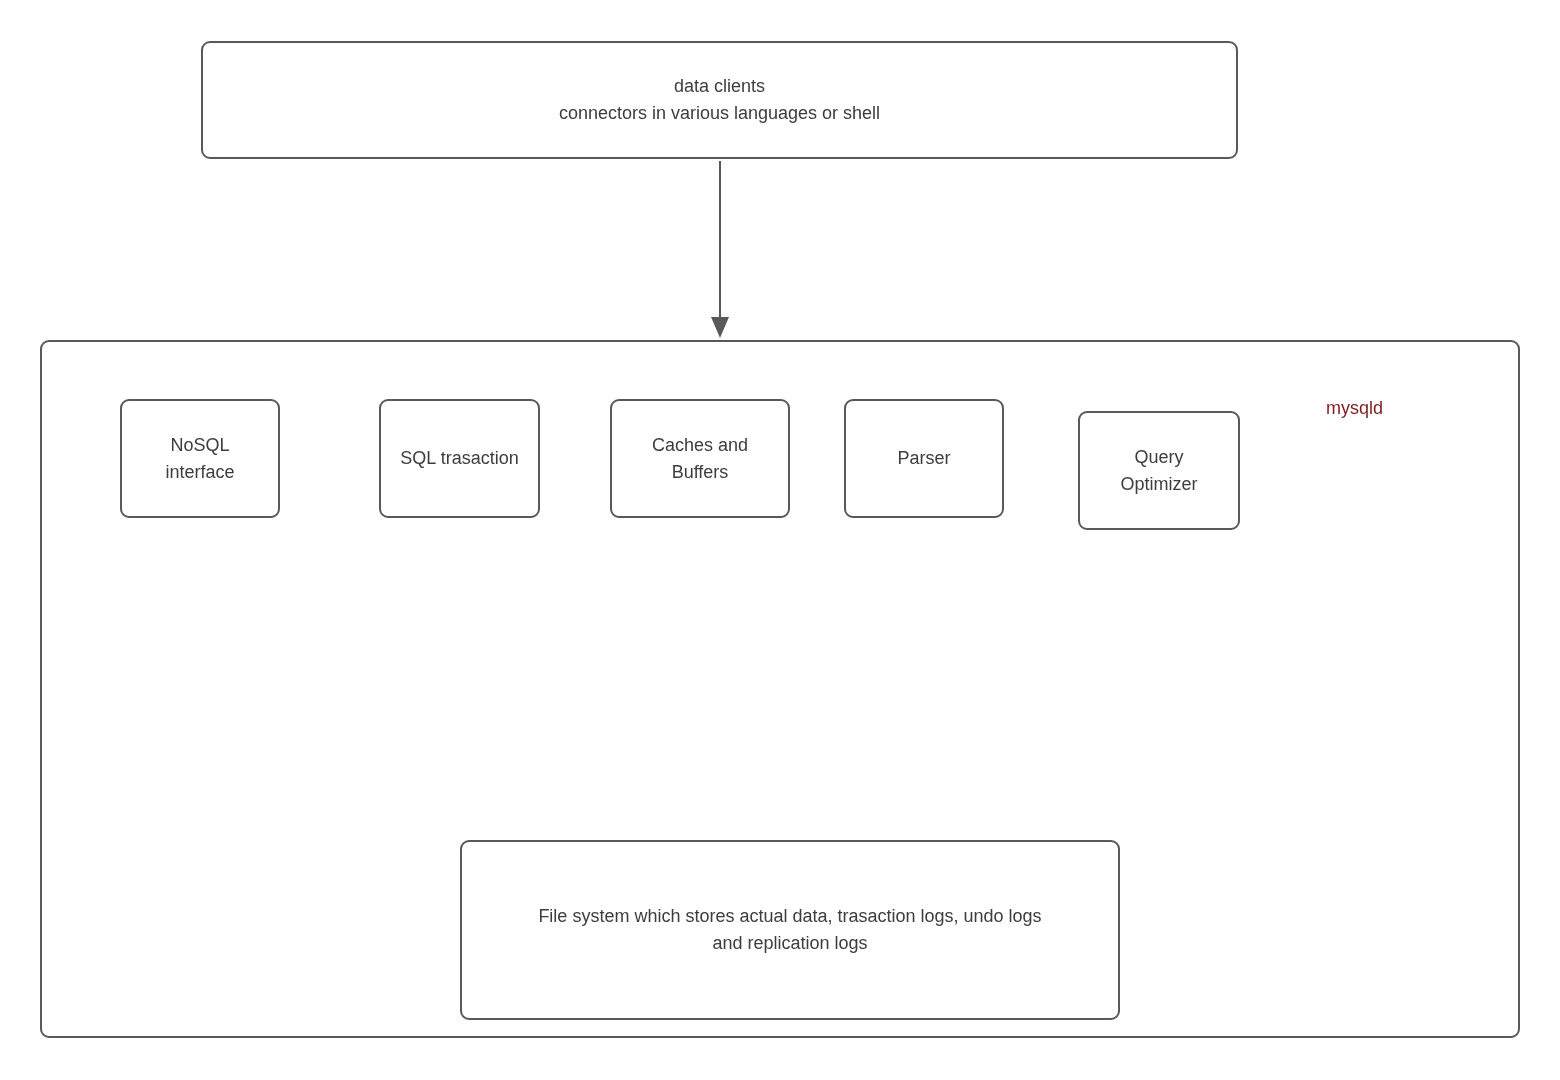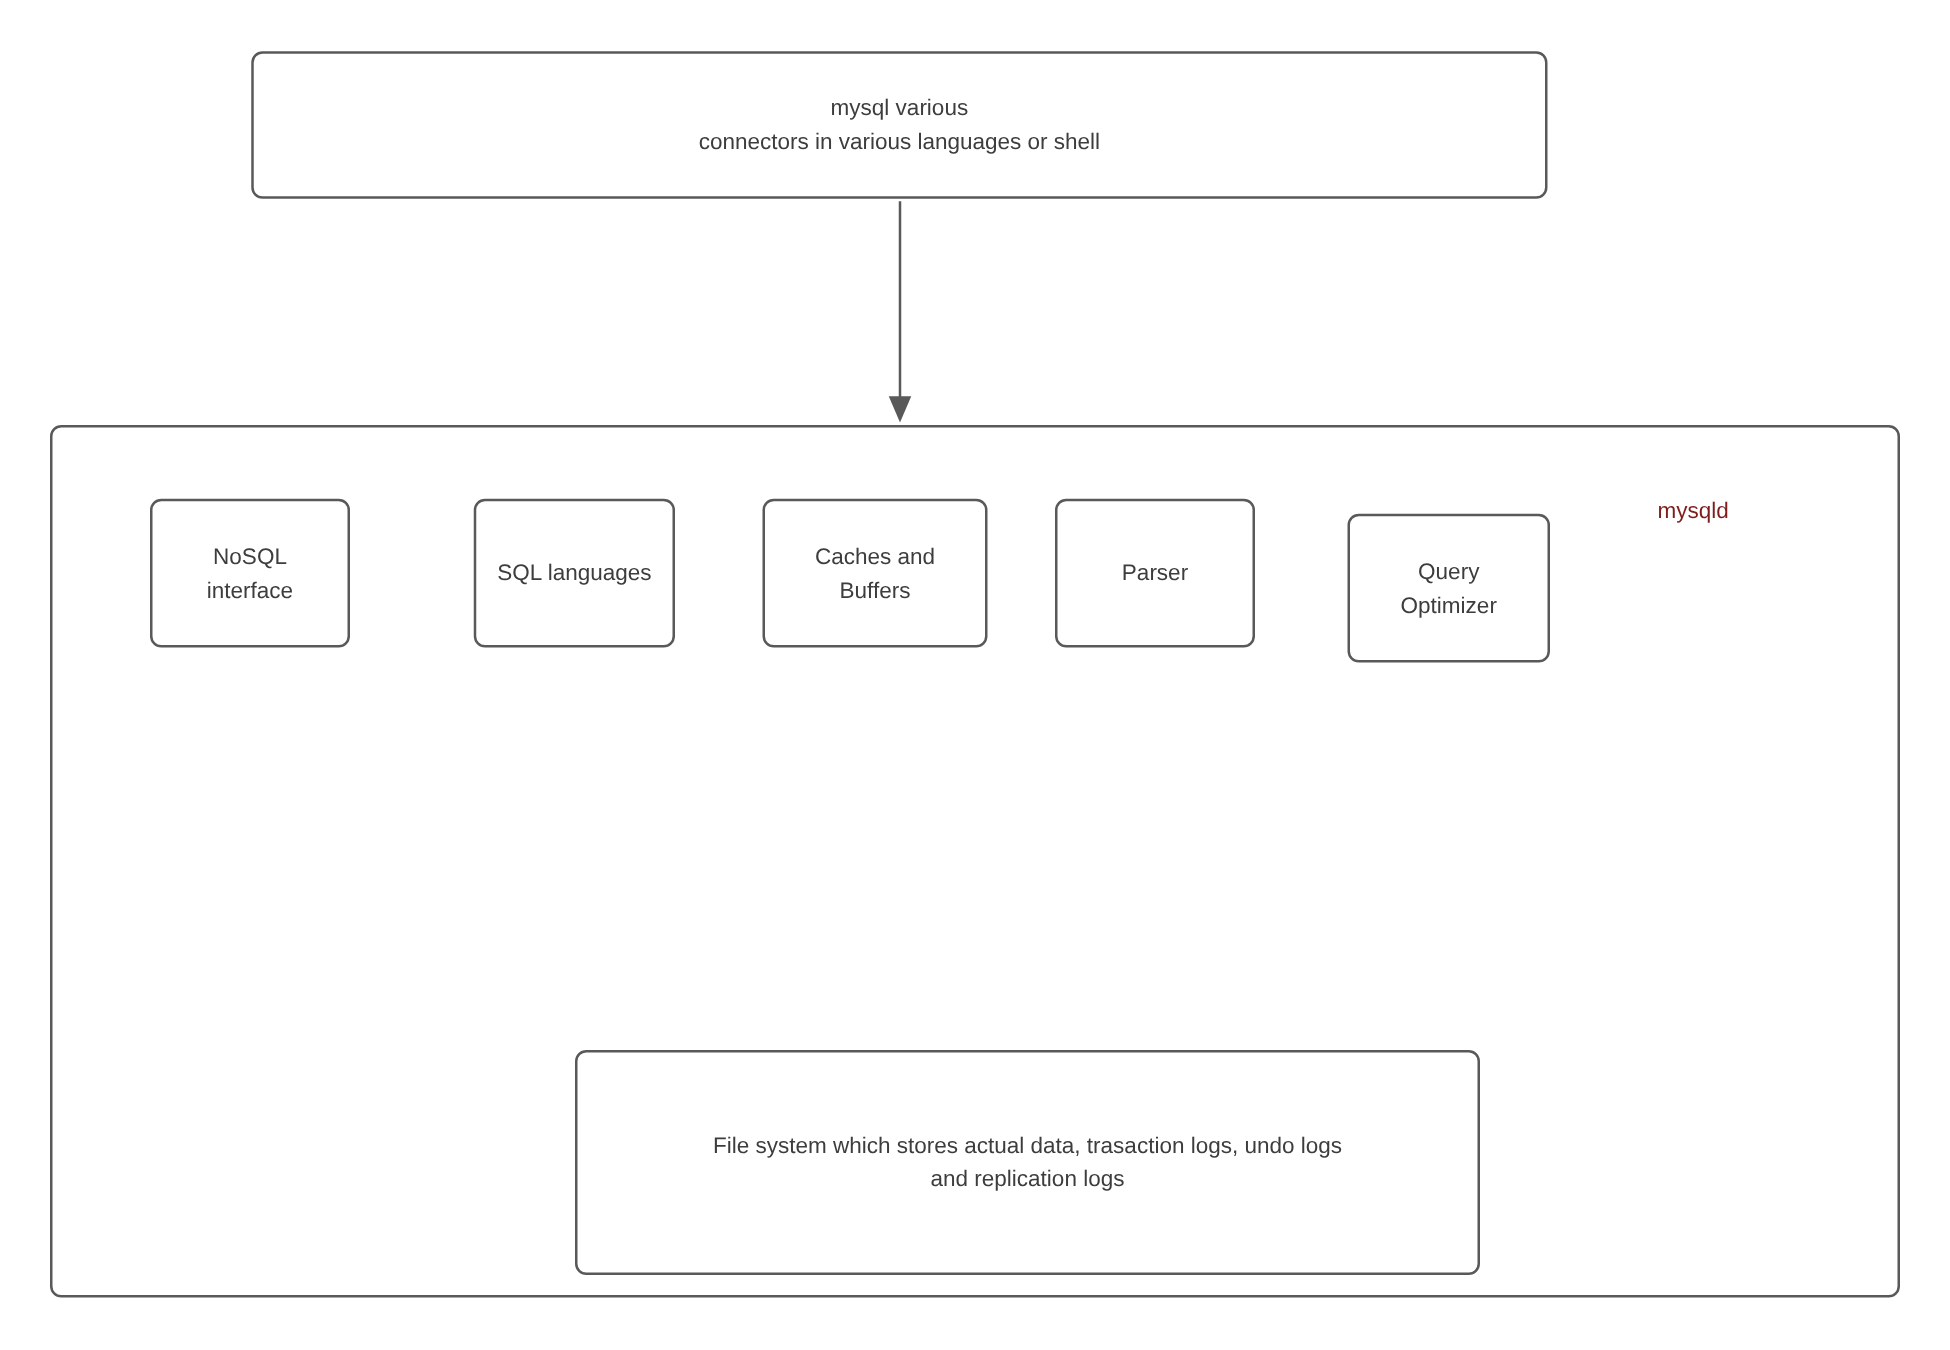--- a/index.html
+++ b/index.html
@@ -49,21 +49,21 @@
   }
   
   .comp          { top: 399px; height: 119px; }
   .comp-nosql    { left: 120px;  width: 160px; }
   .comp-sql      { left: 379px;  width: 161px; }
   .comp-caches   { left: 610px;  width: 180px; }
   .comp-parser   { left: 844px;  width: 160px; }
   .comp-query    { left: 1078px; width: 162px; margin-top: 12px; }
   
   .storage-box   { left: 460px; top: 620px; width: 660px; height: 180px; }
-  .fs-box        { left: 460px; top: 840px; width: 724px; height: 180px; }
+  .fs-box        { left: 460px; top: 840px; width: 660px; height: 180px; }
   
   .arrow-line {
     position: absolute;
     left: 719px;
     top: 161px;
     width: 2px;
     height: 158px;
     background: #595959;
   }
   .arrow-head {
@@ -76,37 +76,37 @@
     border-right: 9px solid transparent;
     border-top: 21px solid #595959;
   }
 </style>
 </head>
 <body>
 
 <div class="canvas">
 
   <div class="box clients-box">
-    <span class="box-text">mysql various
+    <span class="box-text">data clients
 connectors in various languages or shell</span>
   </div>
 
   <div class="arrow-line"></div>
   <div class="arrow-head"></div>
 
   <div class="box mysqld-box"></div>
   <span class="mysqld-label">mysqld</span>
 
   <div class="box comp comp-nosql">
     <span class="box-text">NoSQL
 interface</span>
   </div>
 
   <div class="box comp comp-sql">
-    <span class="box-text">SQL languages</span>
+    <span class="box-text">SQL trasaction</span>
   </div>
 
   <div class="box comp comp-caches">
     <span class="box-text">Caches and
 Buffers</span>
   </div>
 
   <div class="box comp comp-parser">
     <span class="box-text">Parser</span>
   </div>

